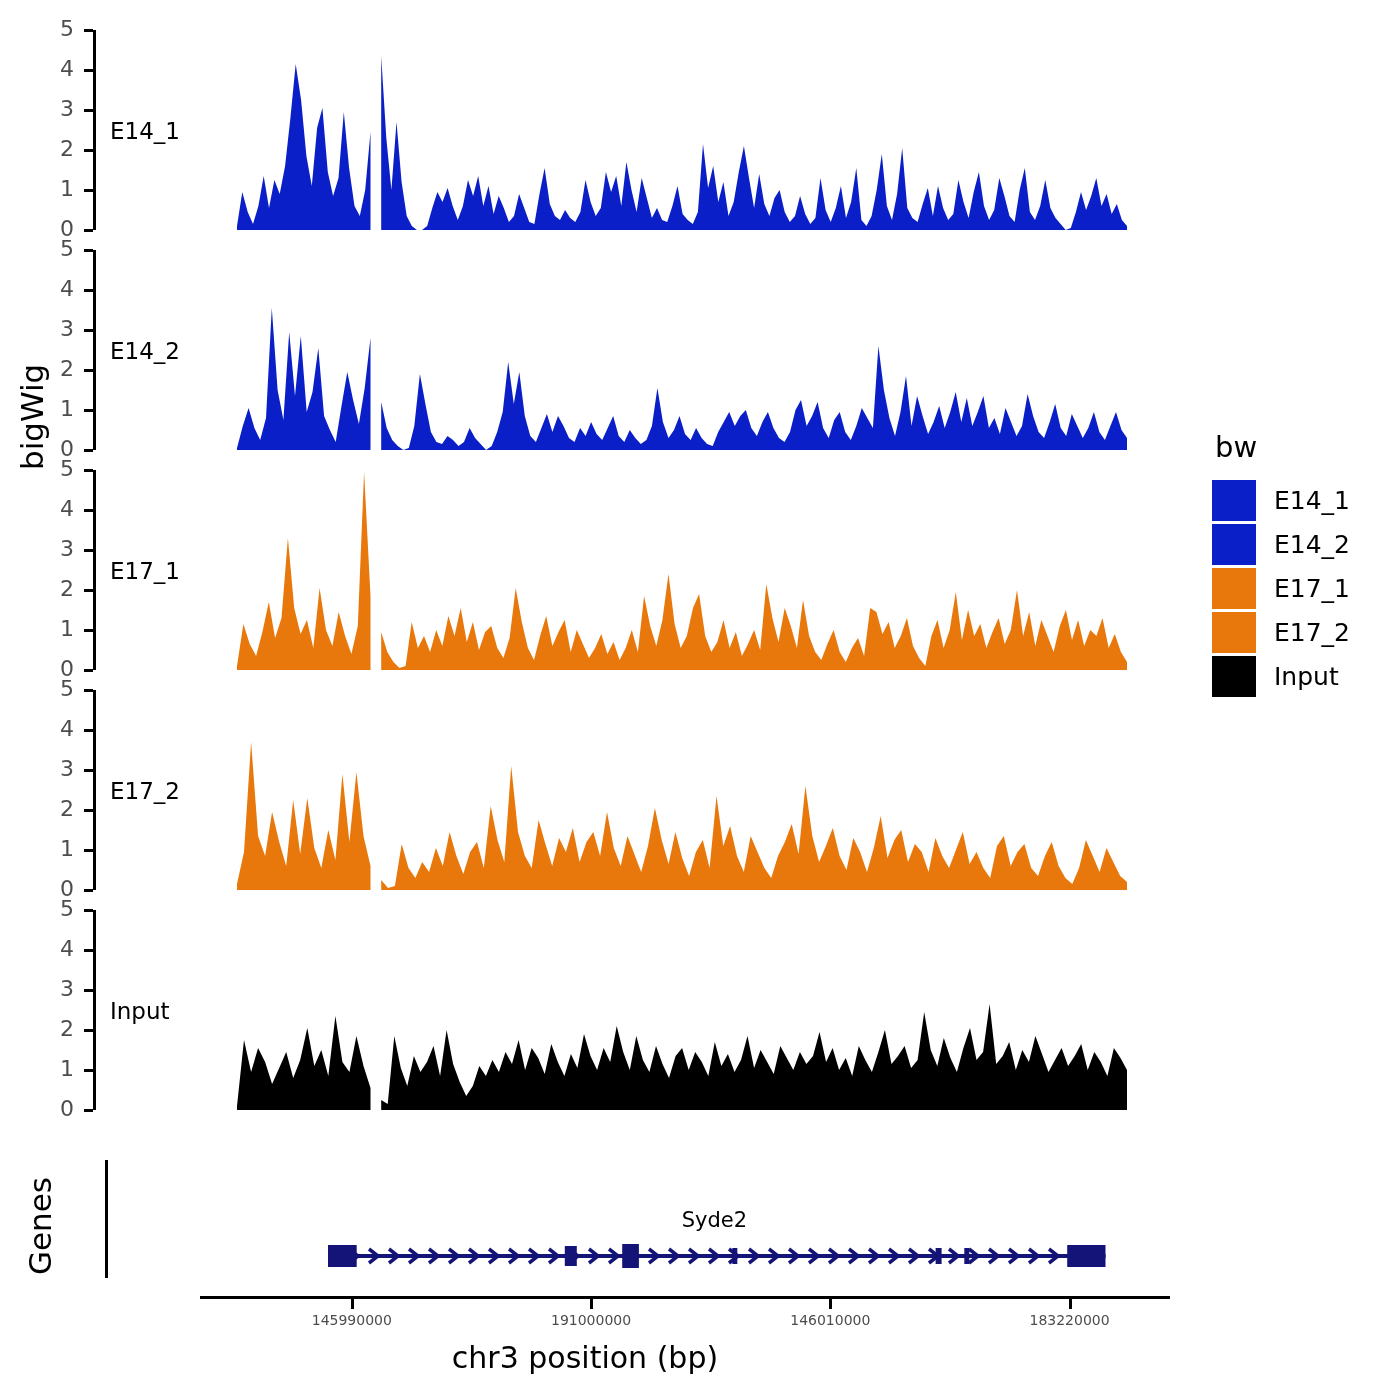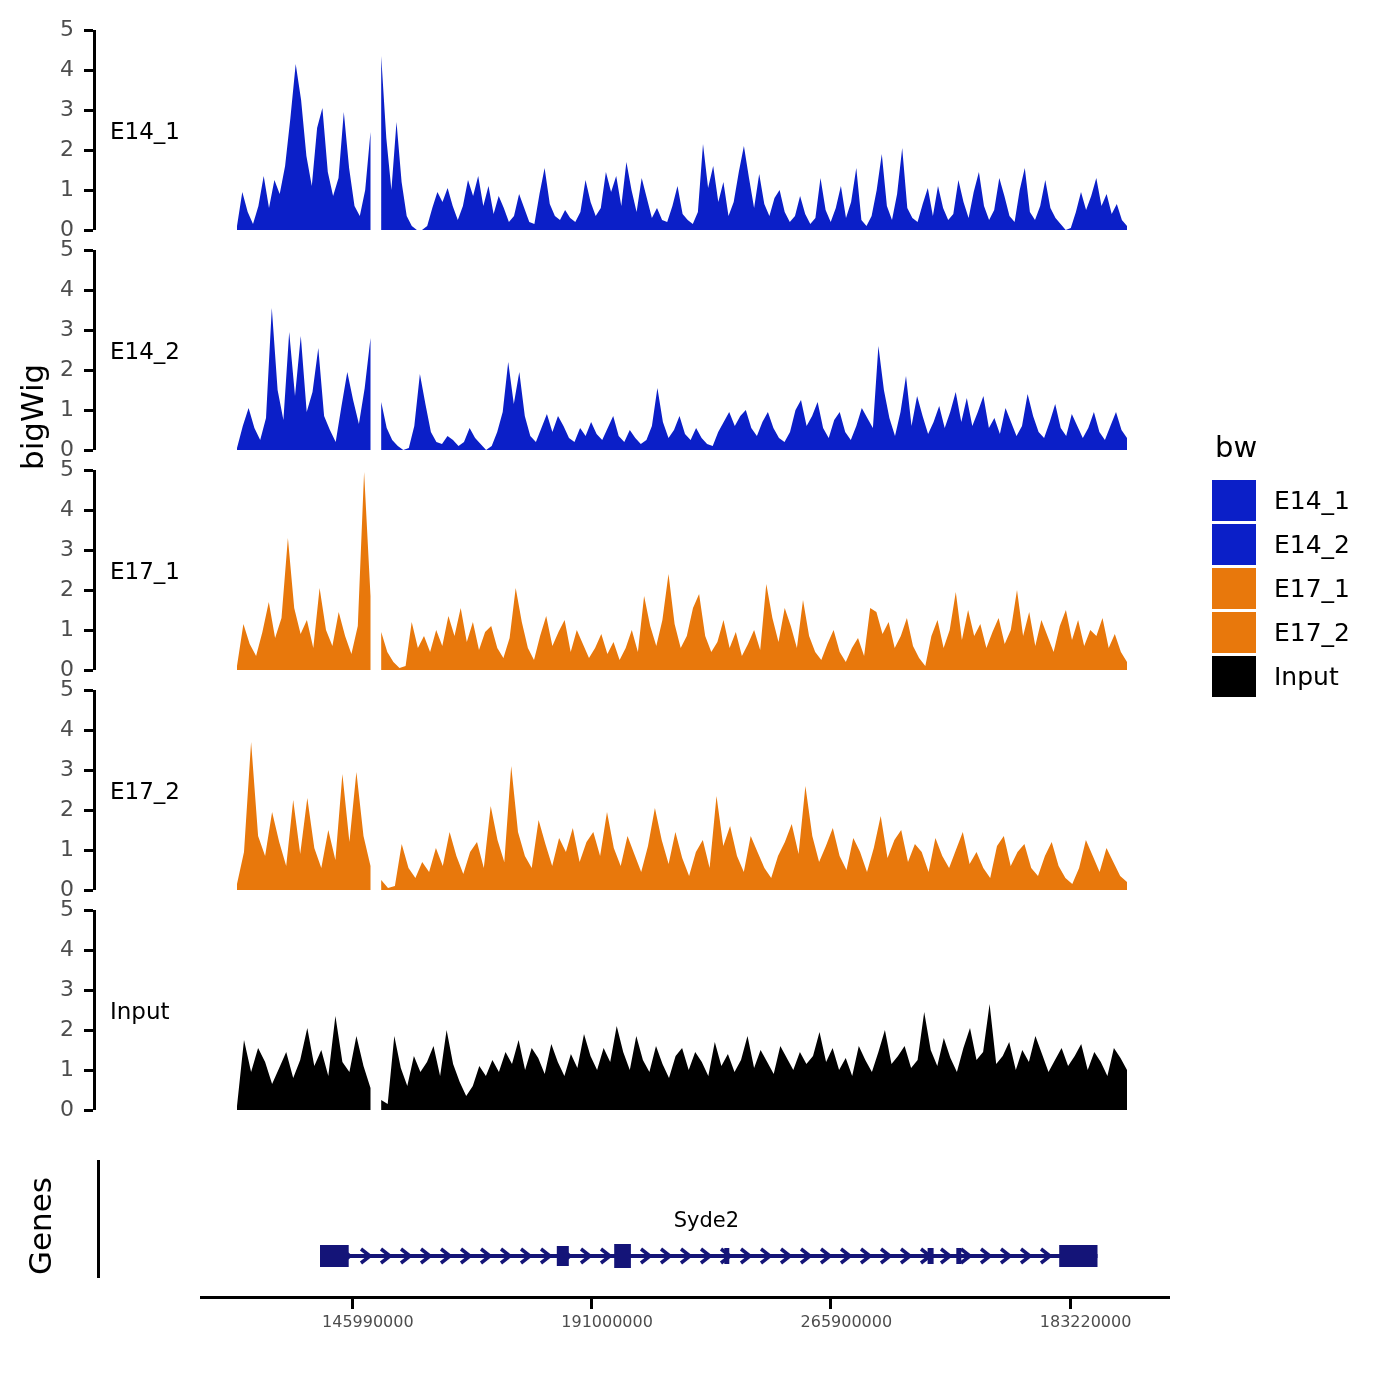--- a/index.html
+++ b/index.html
@@ -38,51 +38,52 @@
     font-size:22px; color:#4d4d4d; line-height:1;
   }
   .panel .plotlabel{
     position:absolute; font-size:23px; color:#000; left:110px;
     white-space:nowrap;
   }
   .plotarea{position:absolute; left:93px; top:0; right:0; height:100%;}
   .plotarea svg{display:block;}
 
   
-  #genes-panel{position:absolute;left:4px;top:1160px;width:1200px;height:135px;}
+  #genes-panel{position:absolute;left:12px;top:1160px;width:1200px;height:135px;}
   #genes-panel .axisline{
     position:absolute;left:93px;top:0;width:3px;height:118px;background:#000;
   }
   #gene-name{
     position:absolute; font-size:21px; color:#000; white-space:nowrap;
   }
 
   
   #xaxis{position:absolute;left:0;top:1296px;width:1200px;height:60px;}
   #xaxis .xline{position:absolute;left:200px;top:0;width:970px;height:3px;background:#000;}
   #xaxis .xtick{position:absolute;top:3px;width:3px;height:10px;background:#000;}
   #xaxis .xticklab{
-    position:absolute;top:16px;font-size:16px;color:#4d4d4d;
-    transform:translateX(-50%); white-space:nowrap;margin-left:16px;
+    position:absolute;top:16px;font-size:14px;color:#4d4d4d;
+    transform:translateX(-50%); white-space:nowrap;
   }
 
   
   #legend{position:absolute;left:1212px;top:430px;width:180px;}
   #legend .legend-title{font-size:29px;color:#000;margin:0 0 14px 3px;}
   .legend-row{display:flex;align-items:center;height:44px;}
   .legend-swatch{width:44px;height:41px;flex:0 0 44px;}
   .legend-label{font-size:25px;color:#000;margin-left:18px;white-space:nowrap;}
 </style>
 </head>
 <body>
 
 <div id="root">
 
   <div class="ylab-bigwig">bigWig</div>
   <div class="ylab-genes">Genes</div>
+  <div class="xlab">chr3 position (bp)</div>
 
   <div id="panels">
       <div class="panel" style="top: 30px; width: 1200px; height: 200px;">
         <div class="axisline"></div>
         <div class="tick" style="top: -1px;"></div>
         <div class="ticklab" style="top: -12px; left: 46px; width: 28px;">5</div>
         <div class="tick" style="top: 39px;"></div>
         <div class="ticklab" style="top: 28px; left: 46px; width: 28px;">4</div>
         <div class="tick" style="top: 79px;"></div>
         <div class="ticklab" style="top: 68px; left: 46px; width: 28px;">3</div>
@@ -246,21 +247,21 @@
       </div>
   </div>
 
   <div id="xaxis">
     <div class="xline"></div>
   <div class="xtick" style="left: 350.839px;"></div>
       <div class="xticklab" style="left: 351.839px;">145990000</div>
       <div class="xtick" style="left: 590.086px;"></div>
       <div class="xticklab" style="left: 591.086px;">191000000</div>
       <div class="xtick" style="left: 829.333px;"></div>
-      <div class="xticklab" style="left: 830.333px;">265900000</div>
+      <div class="xticklab" style="left: 830.333px;">146010000</div>
       <div class="xtick" style="left: 1068.58px;"></div>
       <div class="xticklab" style="left: 1069.58px;">183220000</div>
     </div>
 
   <div id="legend">
     <div class="legend-title">bw</div>
     <div id="legend-rows">
         <div class="legend-row">
           <span class="legend-swatch" style="background: rgb(11, 31, 200);"></span>
           <span class="legend-label">E14_1</span>

